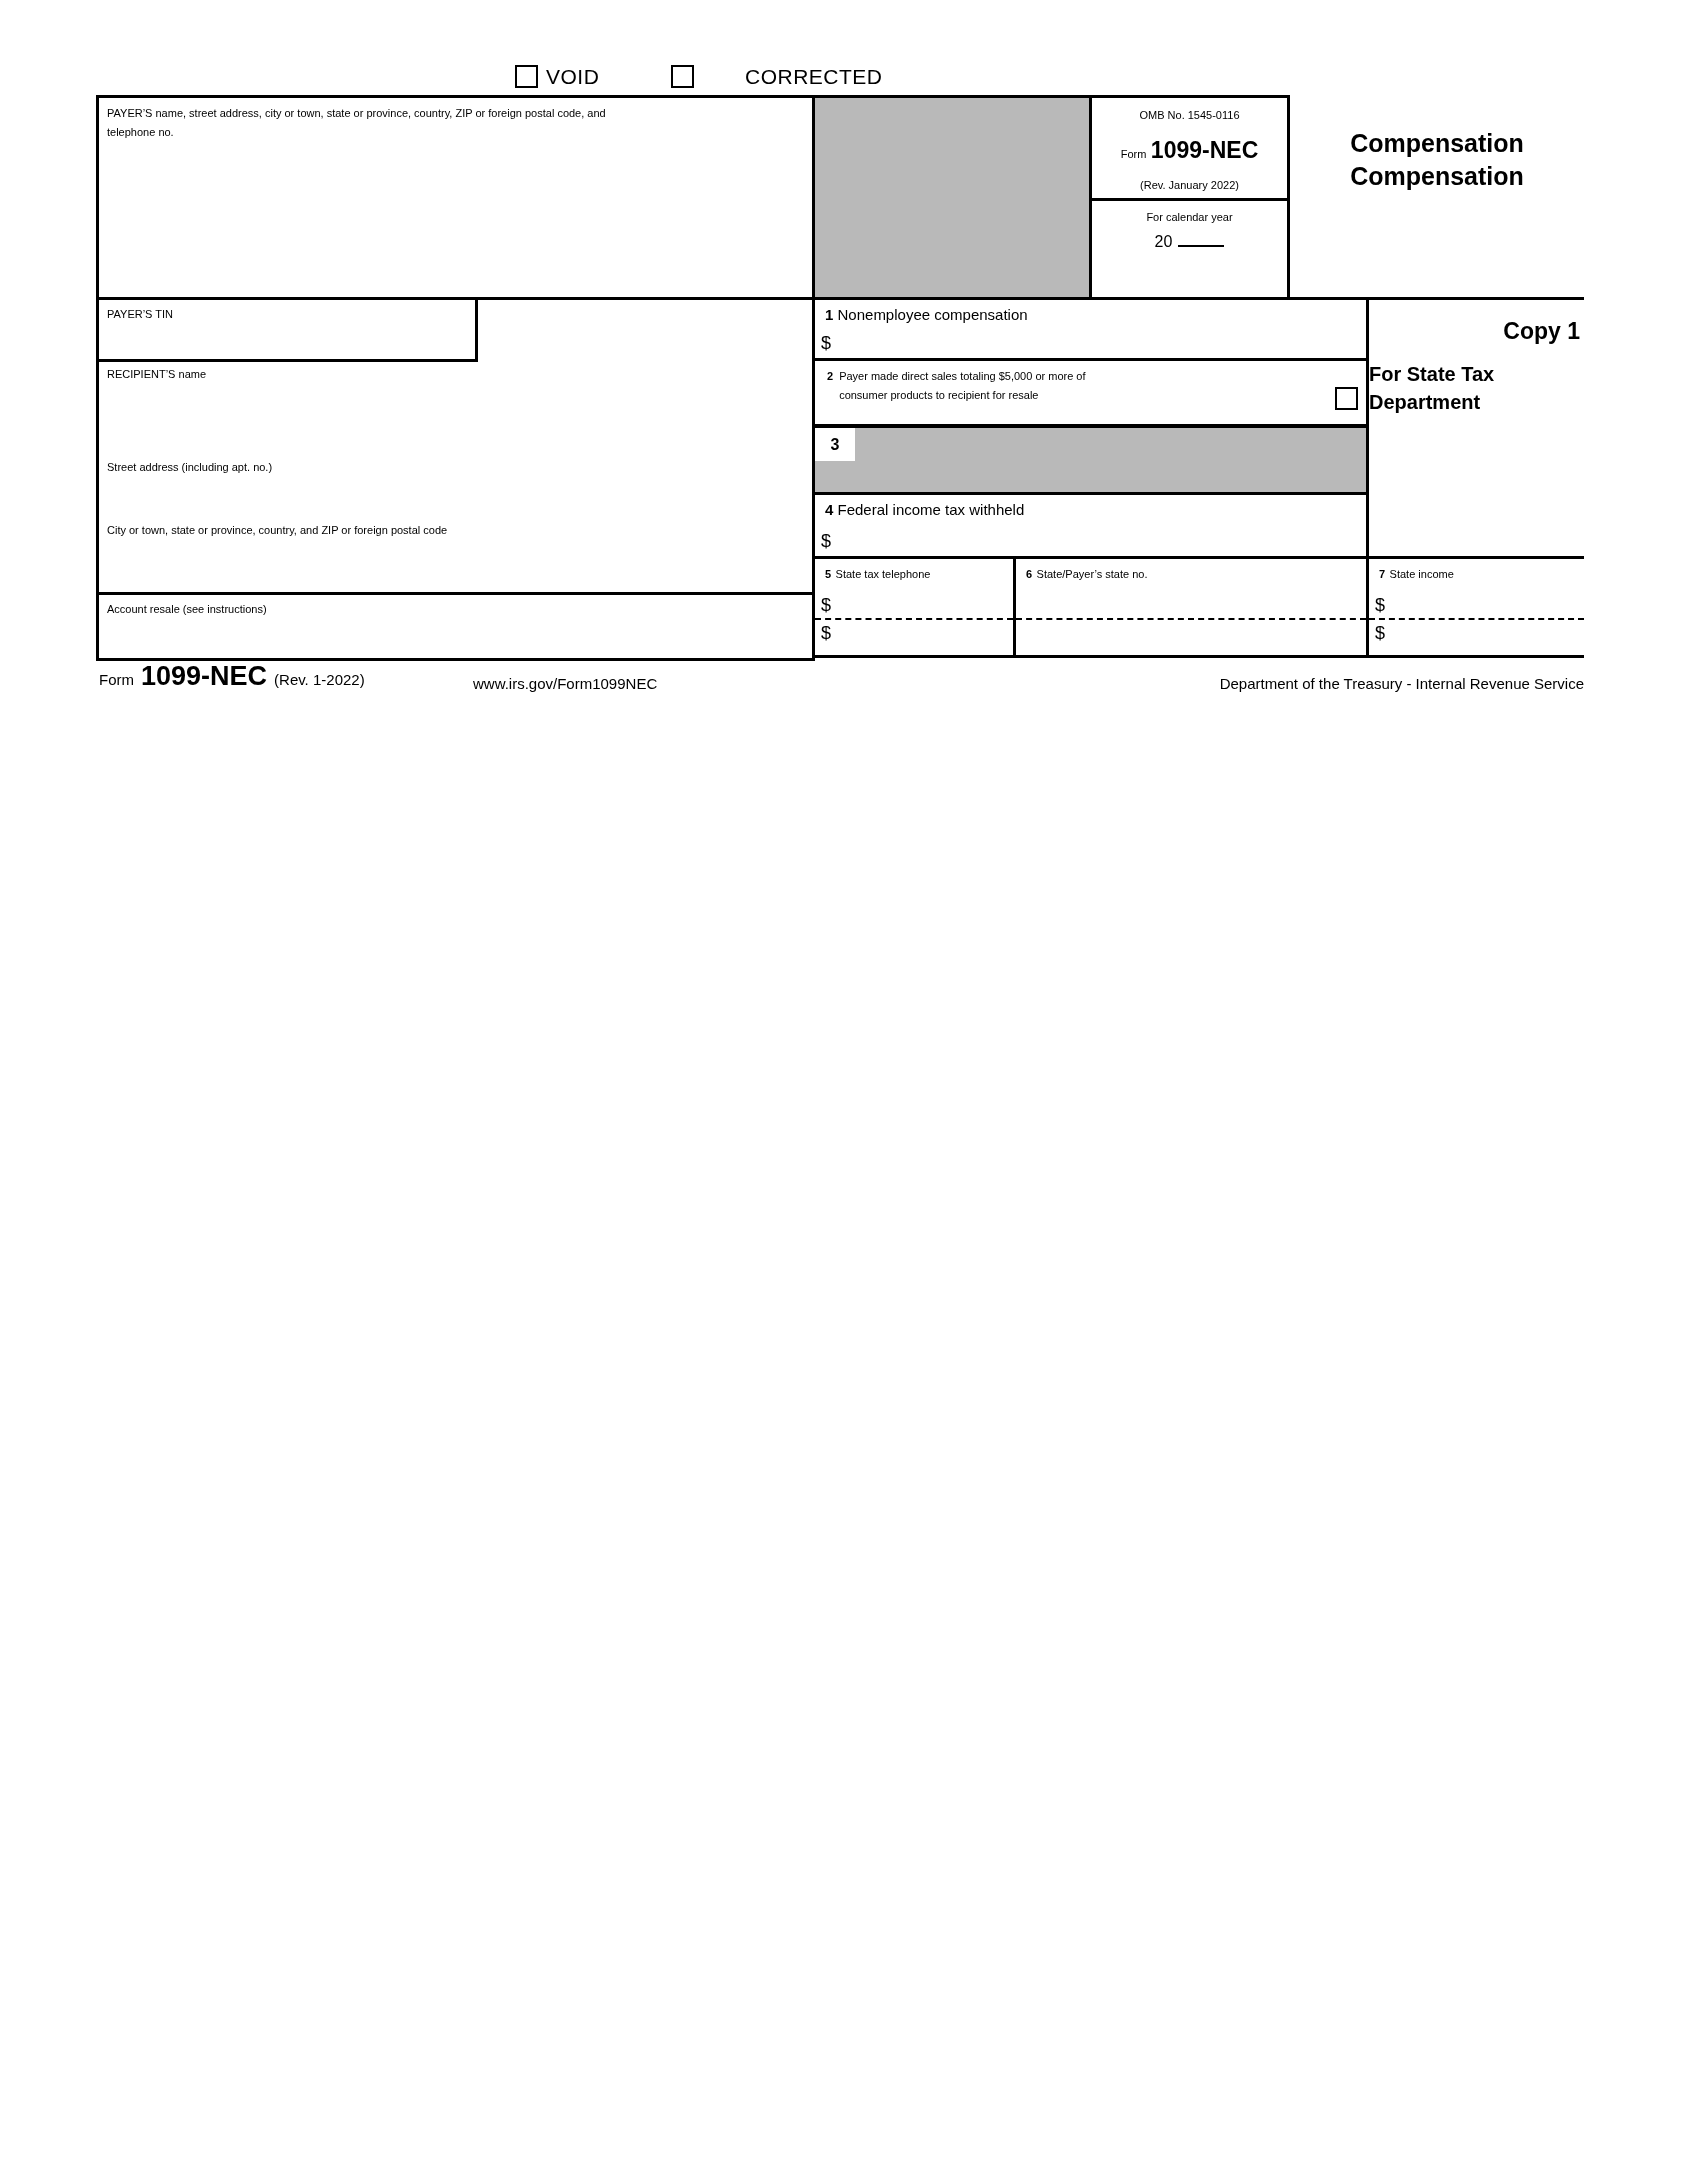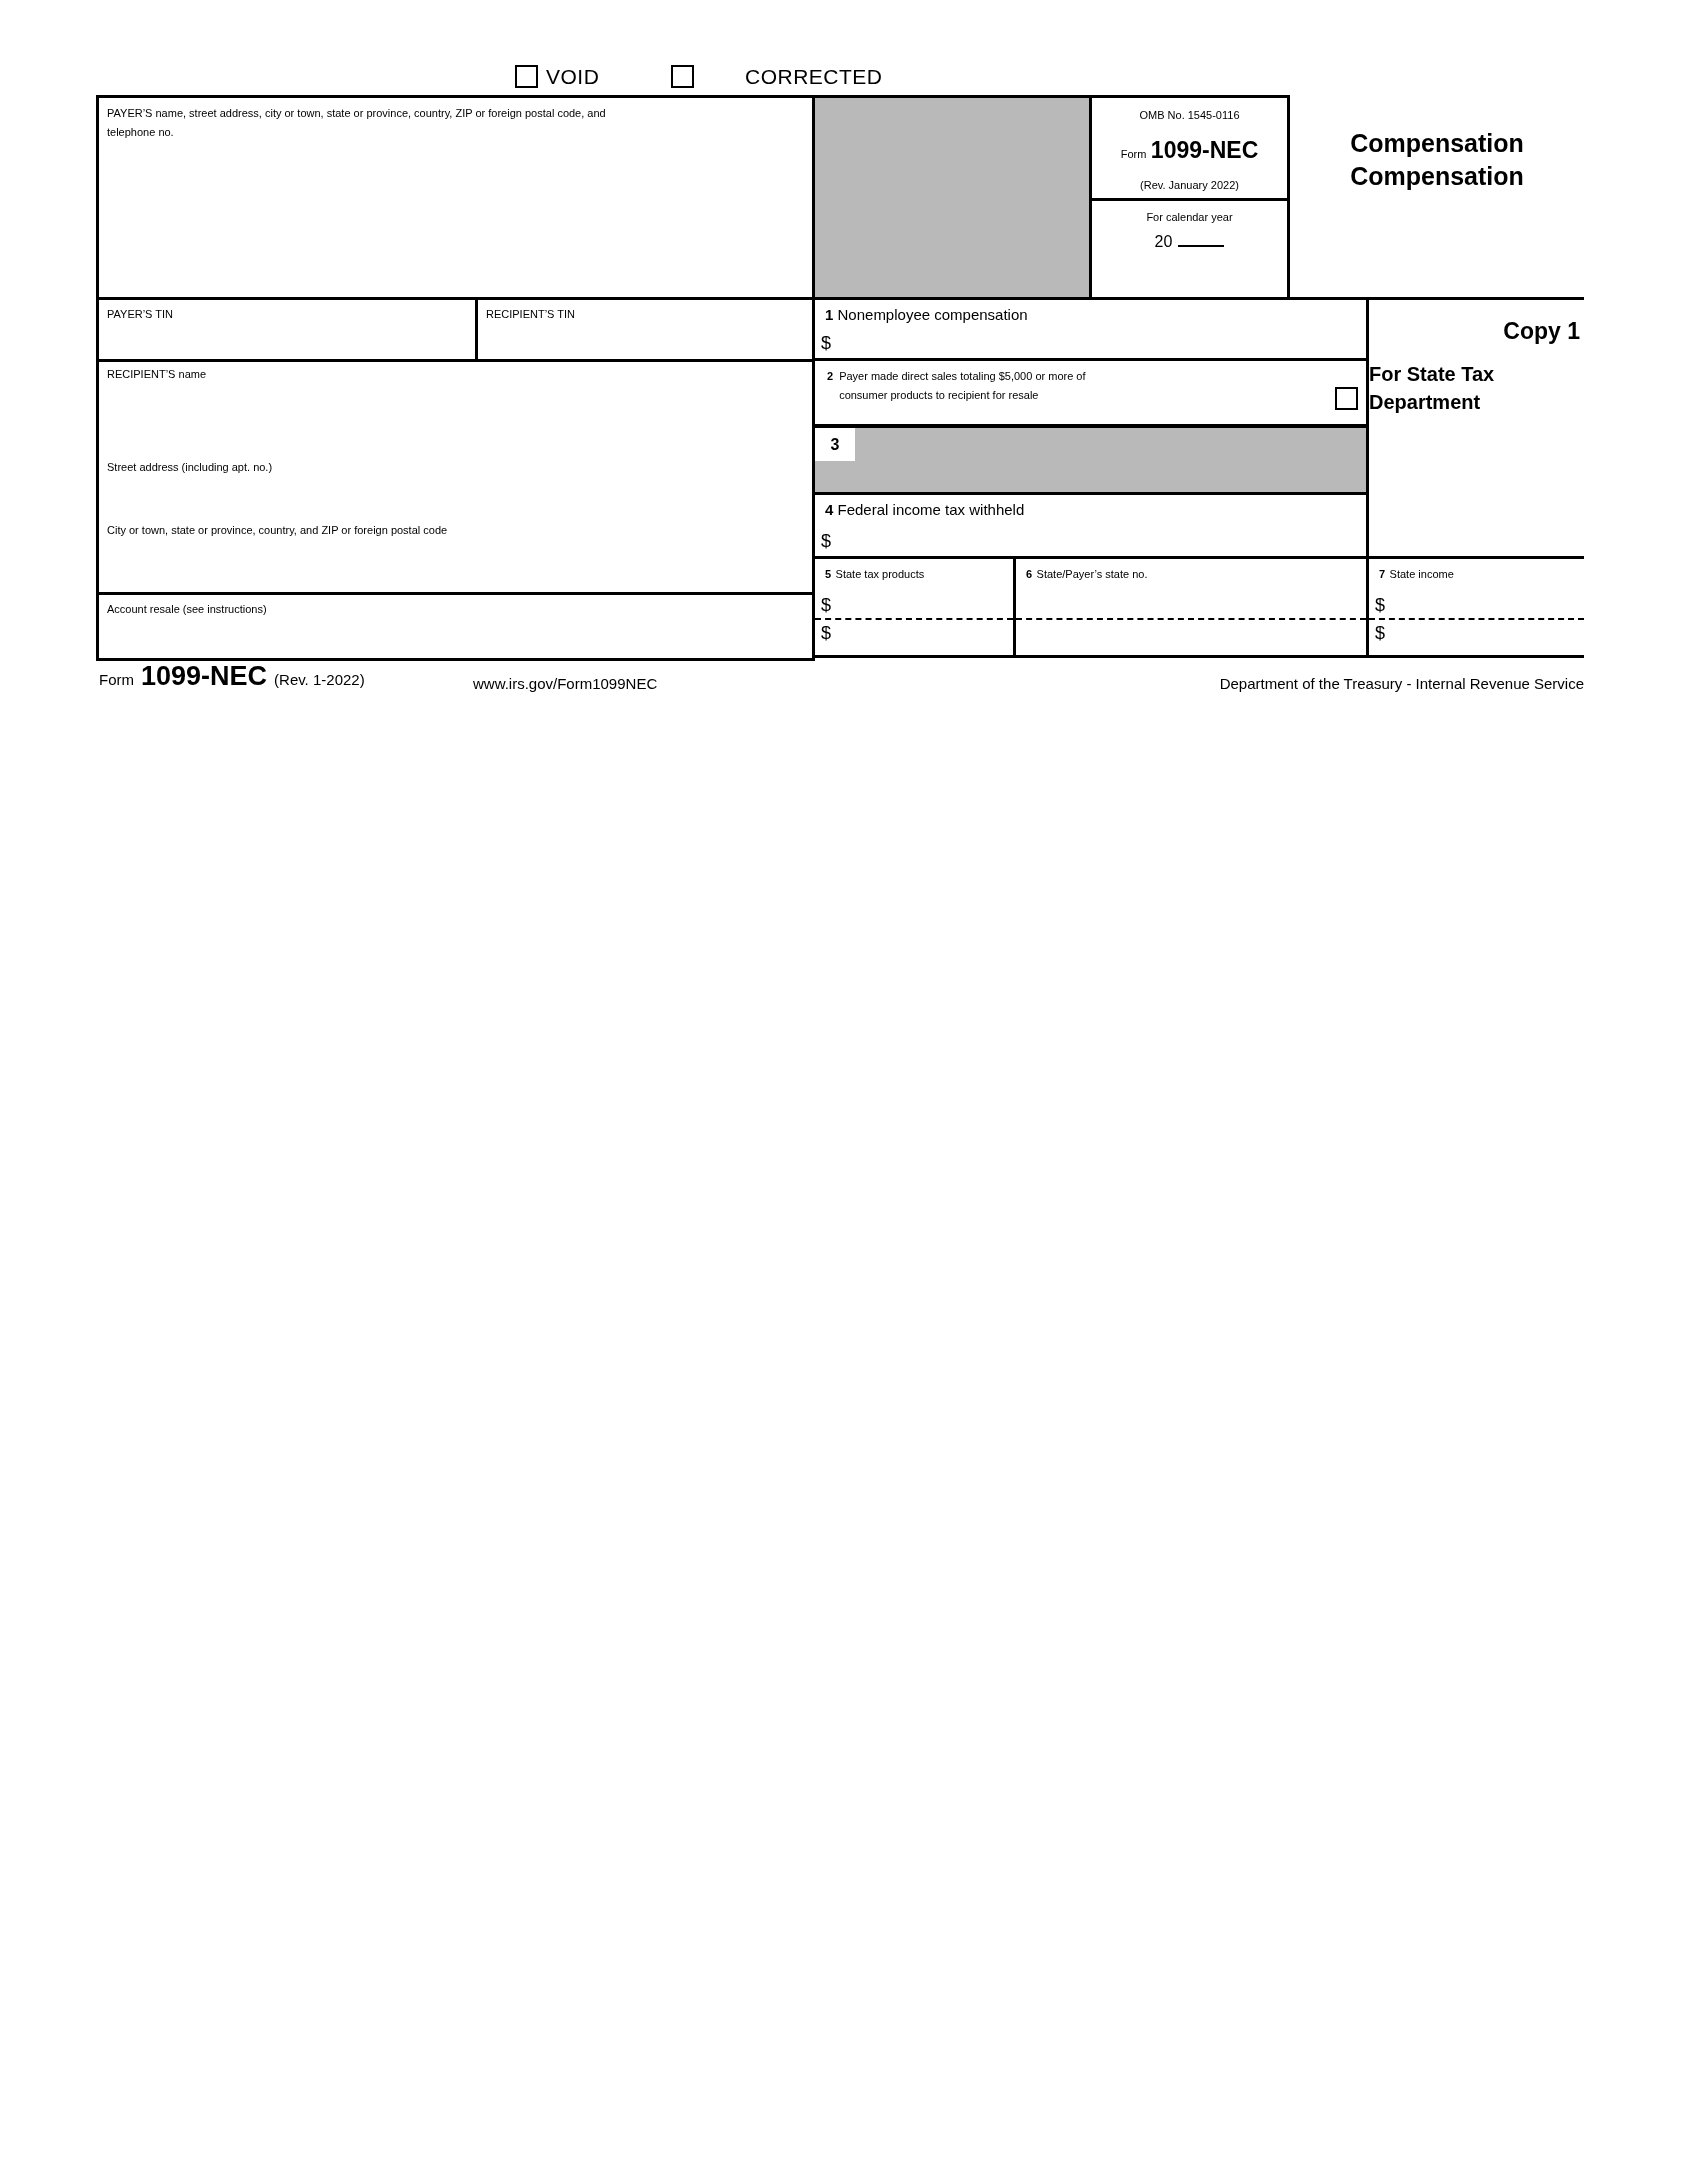--- a/index.html
+++ b/index.html
@@ -64,23 +64,20 @@
   </div>
 
   <div class="abs" style="left:1290px; top:127px; width:294px;">
     <div class="title-line">Compensation</div>
     <div class="title-line">Compensation</div>
   </div>
 
   <div class="bx" style="left:96px; top:297px; width:382px; height:65px; padding:5px 8px;">
     <div class="lbl">PAYER’S TIN</div>
   </div>
-  <div class="bx" style="left:475px; top:297px; width:340px; height:65px; padding:5px 8px;">
-    <div class="lbl">RECIPIENT’S TIN</div>
-  </div>
 
   <div class="abs" style="left:96px; top:359px; width:719px; height:236px; border-left:3px solid #000; border-right:3px solid #000;">
     <span class="abs lbl" style="left:8px; top:6px;">RECIPIENT’S name</span>
     <span class="abs lbl" style="left:8px; top:99px;">Street address (including apt. no.)</span>
     <span class="abs lbl" style="left:8px; top:162px;">City or town, state or province, country, and ZIP or foreign postal code</span>
   </div>
 
   <div class="bx" style="left:96px; top:592px; width:719px; height:69px; padding:5px 8px;">
     <div class="lbl">Account resale (see instructions)</div>
   </div>
@@ -112,21 +109,21 @@
     <div class="boxlabel">
       <span class="bnum">4</span>
       <span>Federal income tax withheld</span>
     </div>
     <span class="dollar bottom-dollar">$</span>
   </div>
 
   <div class="bx" style="left:812px; top:556px; width:204px; height:102px;">
     <div class="amt-top">
       <span class="bnum lbl">5</span>
-      <span class="lbl">State tax products</span>
+      <span class="lbl">State tax telephone</span>
       <span class="dollar">$</span>
     </div>
     <div class="amt-bot">
       <span class="dollar">$</span>
     </div>
   </div>
 
   <div class="bx" style="left:1013px; top:556px; width:356px; height:102px;">
     <div class="amt-top">
       <span class="bnum lbl">6</span>

